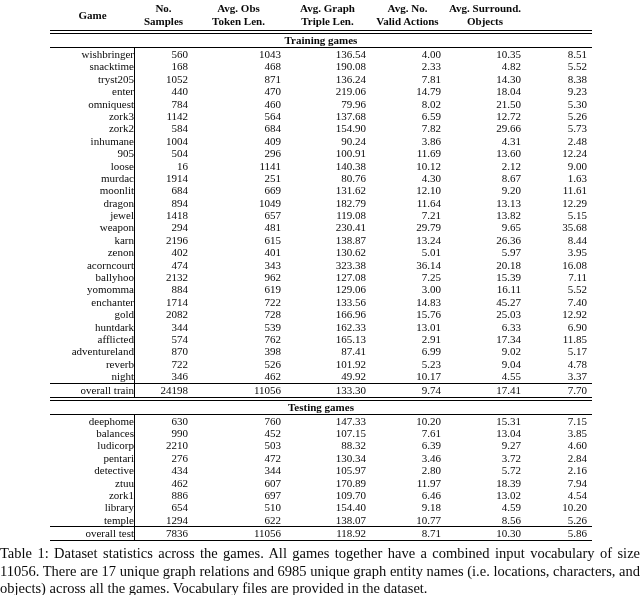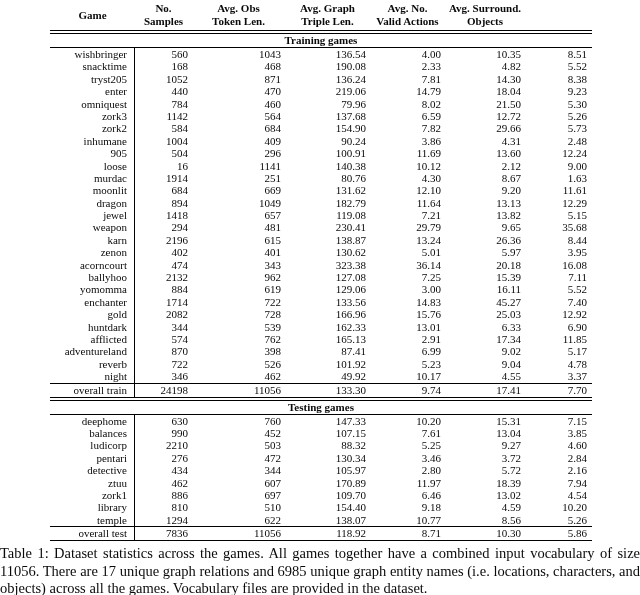--- a/index.html
+++ b/index.html
@@ -26,21 +26,21 @@
     height: 13px; line-height: 13px; text-align: center;
     font-weight: bold; font-size: 11px;
   }
   .row { height: 12.4px; }
   .row.summary { height: 13px; }
   .cell {
     font-size: 11px; line-height: 12.4px; text-align: right;
     white-space: nowrap; overflow: hidden;
   }
   .summary .cell { line-height: 13px; }
-  .cell.c0 { padding-right: 7px; border-right: 1px solid #000; }
+  .cell.c0 { border-right: 1px solid #000; }
   .cell.c1, .cell.c2, .cell.c3, .cell.c4, .cell.c5 { padding-right: 4px; }
   .cell.c6 { padding-right: 5px; }
   .summary .cell.c0 { font-weight: normal; }
   .caption {
     position: absolute; left: 0; top: 545px; width: 640px;
     font-size: 14.5px; line-height: 17.6px; text-align: justify;
   }
 </style>
 </head>
 <body>
@@ -363,21 +363,21 @@
         <span class="cell c3">107.15</span>
         <span class="cell c4">7.61</span>
         <span class="cell c5">13.04</span>
         <span class="cell c6">3.85</span>
       </div>
       <div class="grid row">
         <span class="cell c0">ludicorp</span>
         <span class="cell c1">2210</span>
         <span class="cell c2">503</span>
         <span class="cell c3">88.32</span>
-        <span class="cell c4">5.25</span>
+        <span class="cell c4">6.39</span>
         <span class="cell c5">9.27</span>
         <span class="cell c6">4.60</span>
       </div>
       <div class="grid row">
         <span class="cell c0">pentari</span>
         <span class="cell c1">276</span>
         <span class="cell c2">472</span>
         <span class="cell c3">130.34</span>
         <span class="cell c4">3.46</span>
         <span class="cell c5">3.72</span>
@@ -405,21 +405,21 @@
         <span class="cell c0">zork1</span>
         <span class="cell c1">886</span>
         <span class="cell c2">697</span>
         <span class="cell c3">109.70</span>
         <span class="cell c4">6.46</span>
         <span class="cell c5">13.02</span>
         <span class="cell c6">4.54</span>
       </div>
       <div class="grid row">
         <span class="cell c0">library</span>
-        <span class="cell c1">810</span>
+        <span class="cell c1">654</span>
         <span class="cell c2">510</span>
         <span class="cell c3">154.40</span>
         <span class="cell c4">9.18</span>
         <span class="cell c5">4.59</span>
         <span class="cell c6">10.20</span>
       </div>
       <div class="grid row">
         <span class="cell c0">temple</span>
         <span class="cell c1">1294</span>
         <span class="cell c2">622</span>

